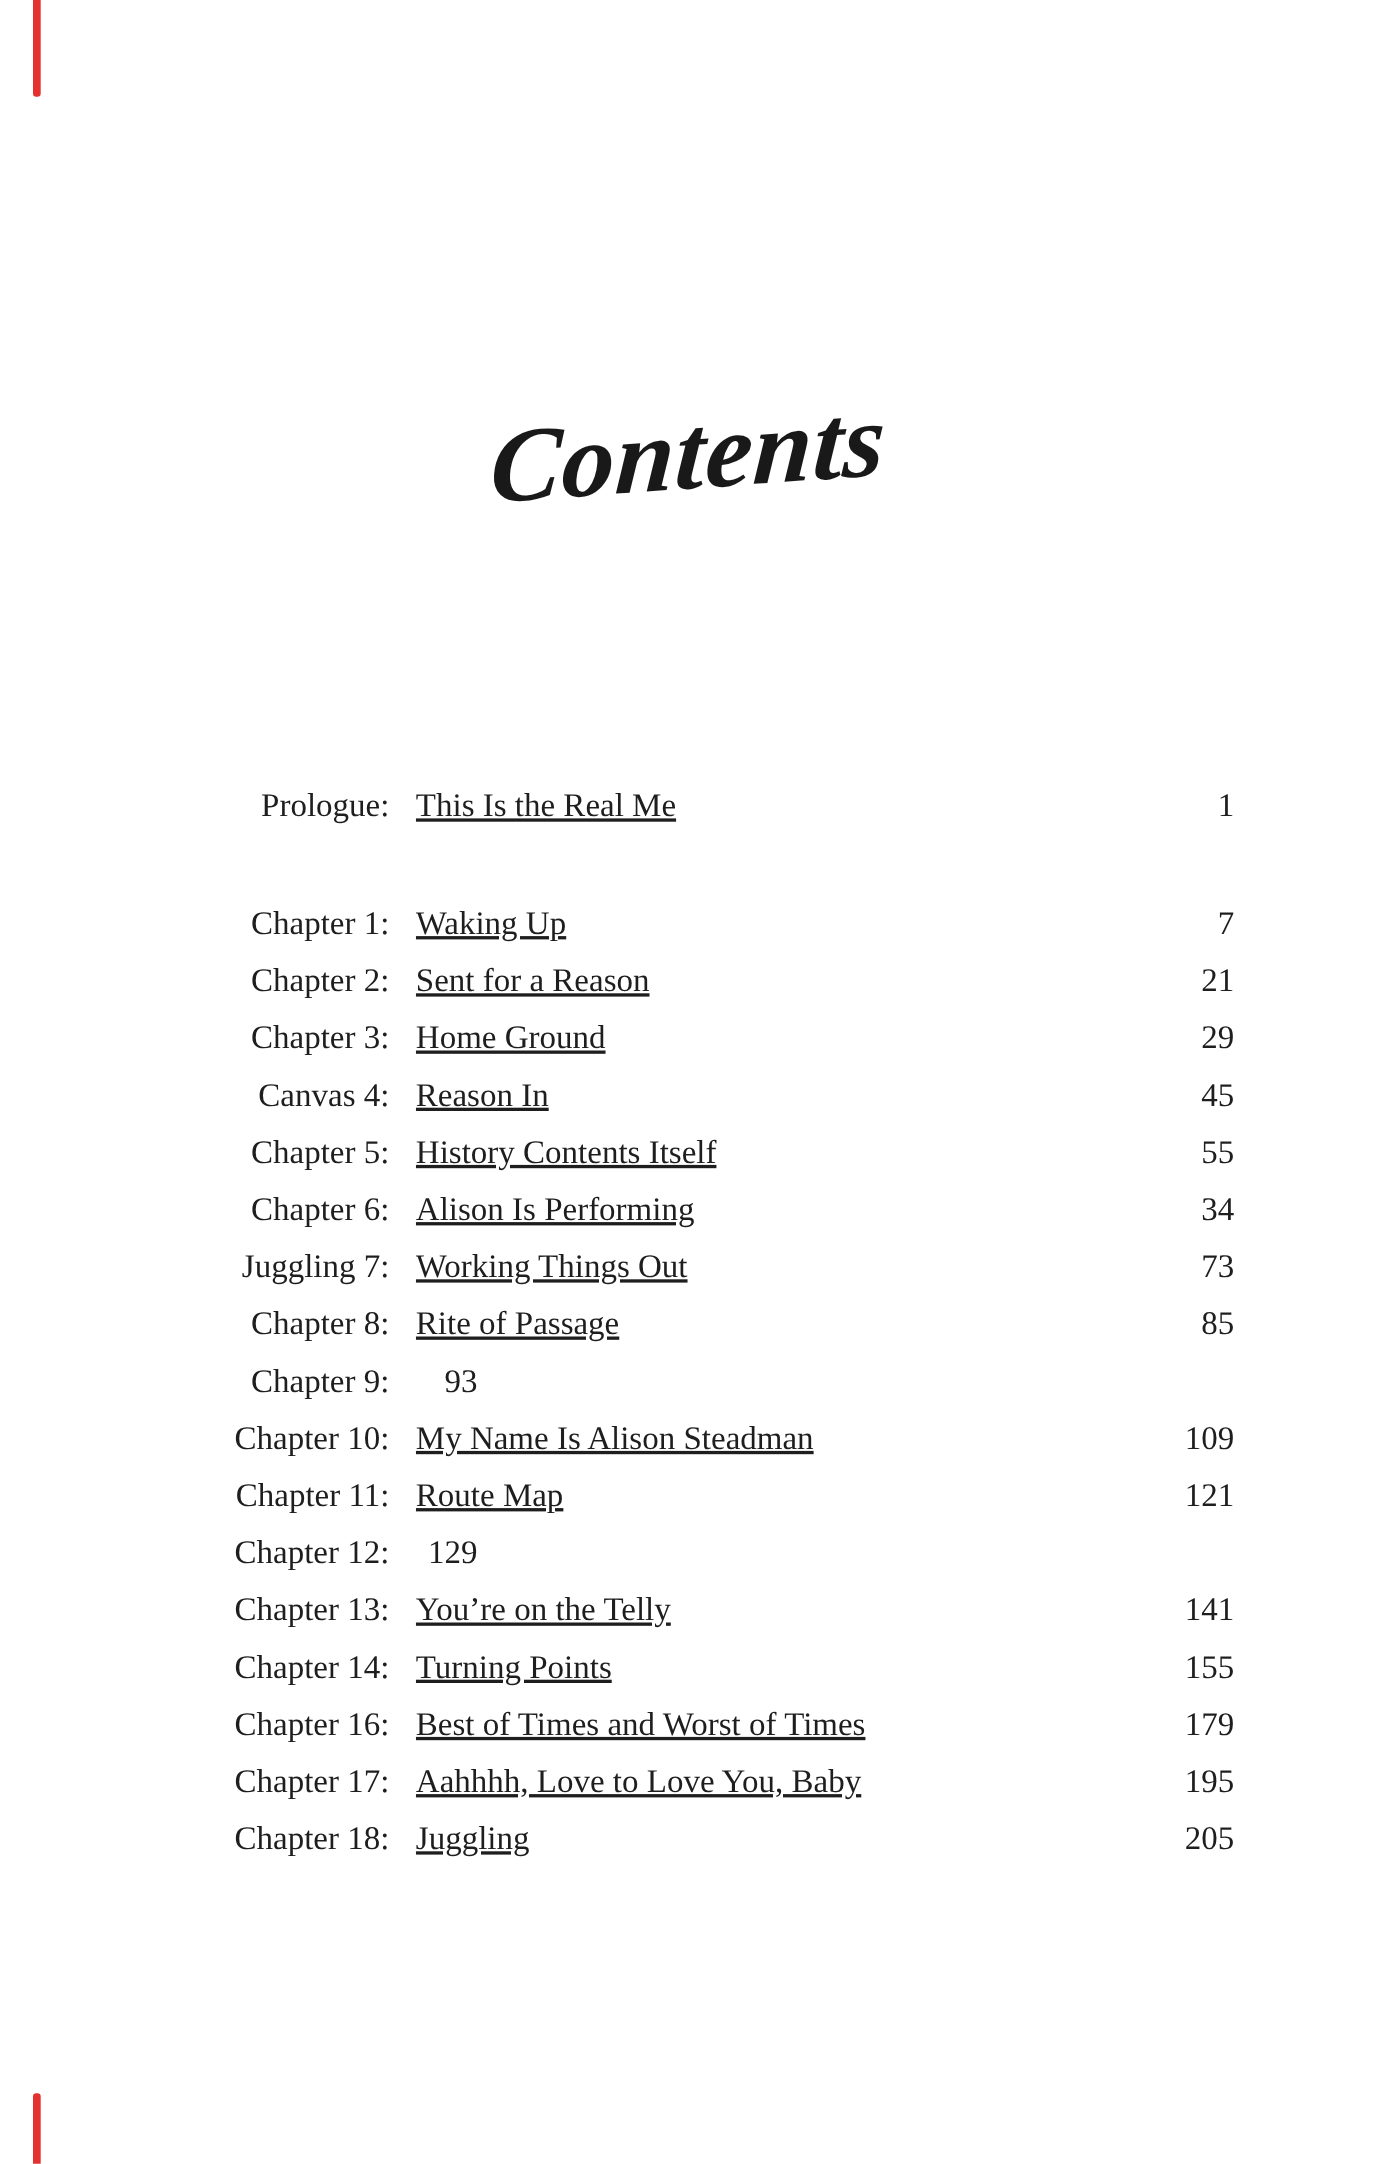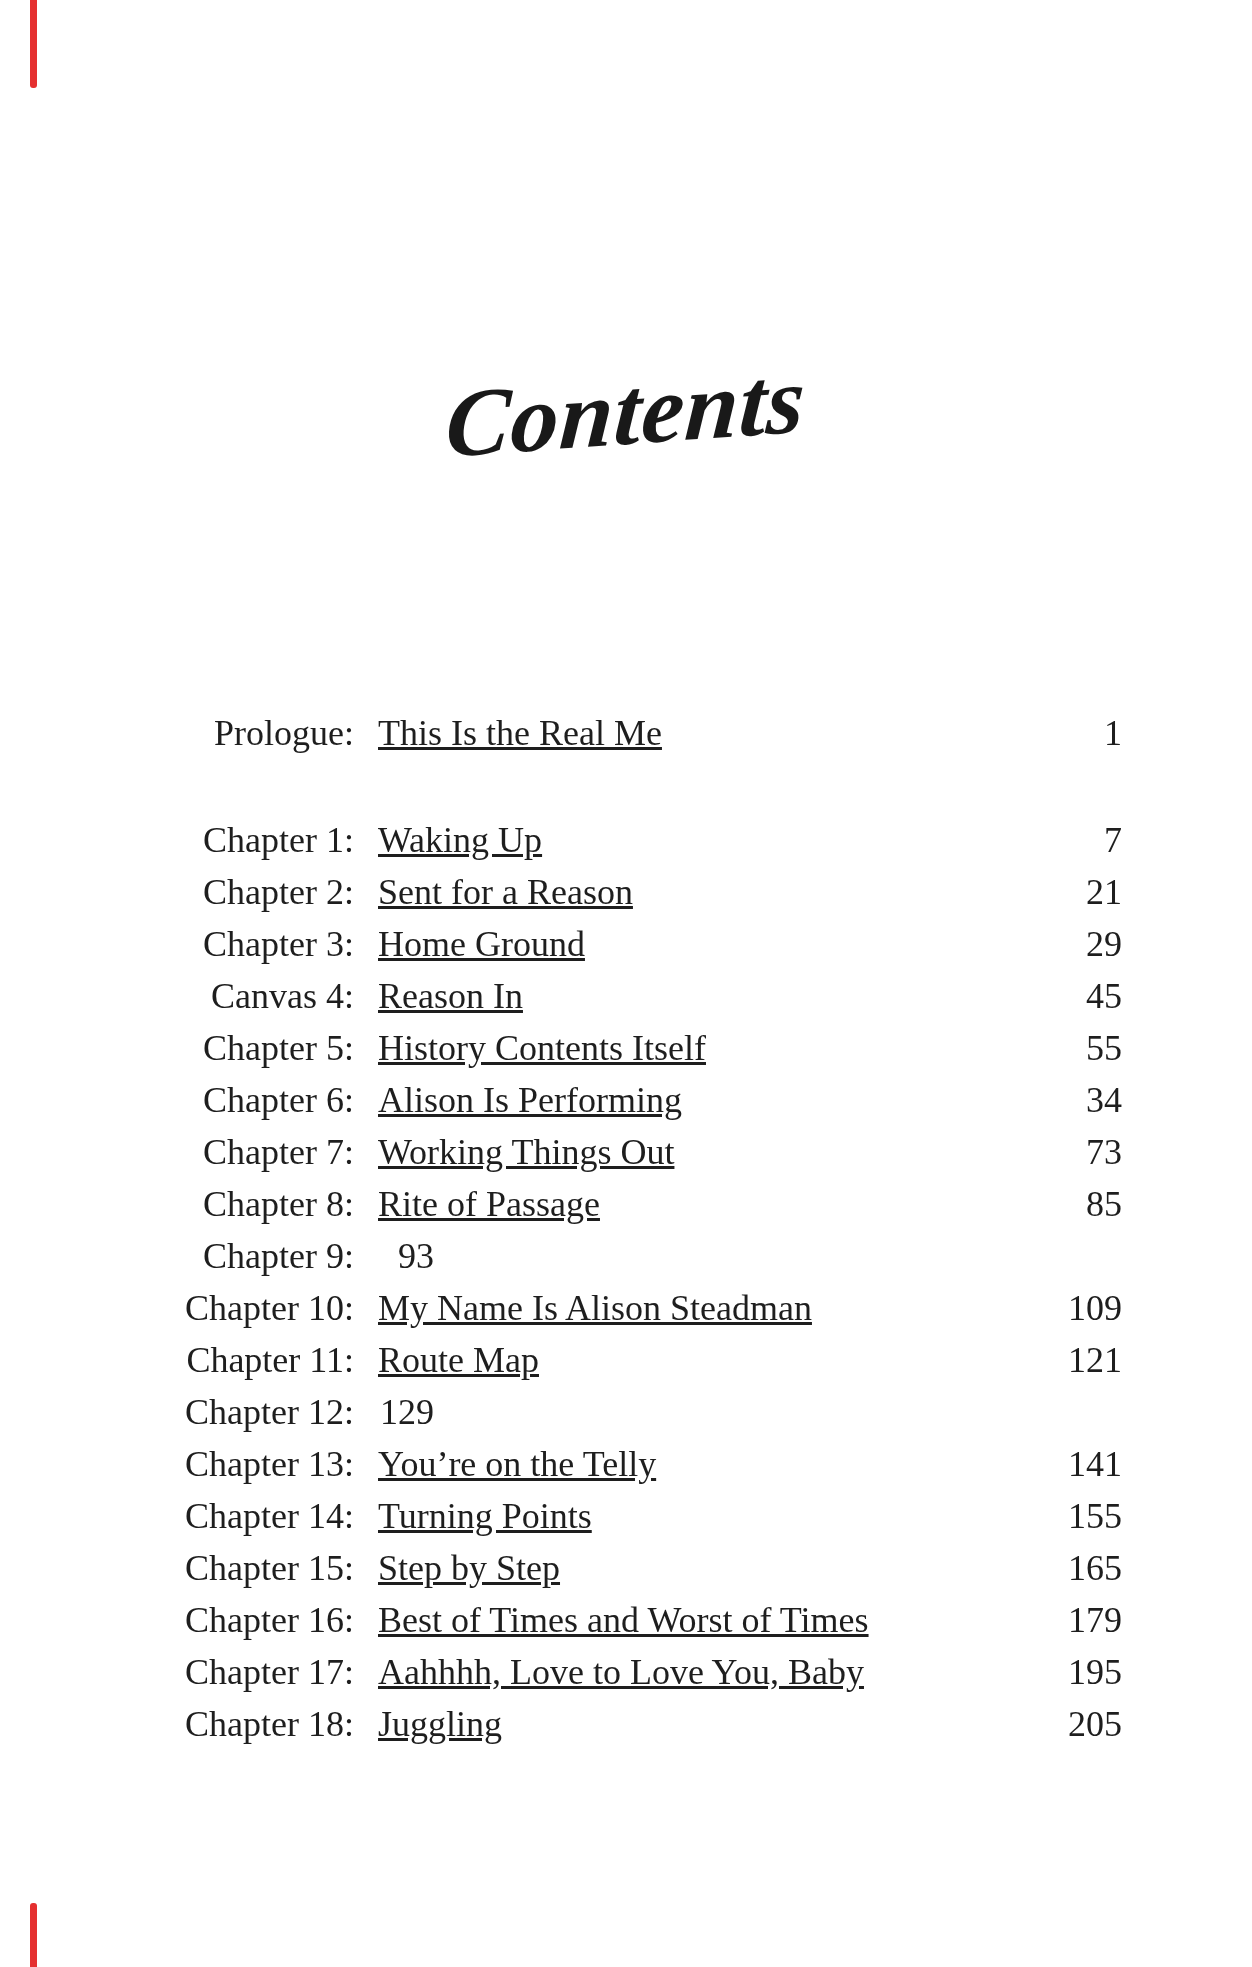--- a/index.html
+++ b/index.html
@@ -41,21 +41,21 @@
   .toc {
     position: absolute;
     left: 140px;
     top: 707px;
     width: 982px;
   }
   .toc-row {
     display: flex;
     align-items: center;
     height: 52px;
-    font-size: 36px;
+    font-size: 30px;
   }
   .toc-gap { height: 55px; }
   .toc-label {
     width: 214px;
     text-align: right;
     white-space: nowrap;
   }
   .toc-title {
     flex: 1;
     margin-left: 24px;
@@ -109,21 +109,21 @@
       <span class="toc-label">Chapter 5:</span>
       <span class="toc-title">History Contents Itself</span>
       <span class="toc-page">55</span>
     </div>
     <div class="toc-row">
       <span class="toc-label">Chapter 6:</span>
       <span class="toc-title">Alison Is Performing</span>
       <span class="toc-page">34</span>
     </div>
     <div class="toc-row">
-      <span class="toc-label">Chapter 7:</span>
+      <span class="toc-label">Juggling 7:</span>
       <span class="toc-title">Working Things Out</span>
       <span class="toc-page">73</span>
     </div>
     <div class="toc-row">
       <span class="toc-label">Chapter 8:</span>
       <span class="toc-title">Rite of Passage</span>
       <span class="toc-page">85</span>
     </div>
     <div class="toc-row">
       <span class="toc-label">Chapter 9:</span>
@@ -147,25 +147,20 @@
       <span class="toc-label">Chapter 13:</span>
       <span class="toc-title">You’re on the Telly</span>
       <span class="toc-page">141</span>
     </div>
     <div class="toc-row">
       <span class="toc-label">Chapter 14:</span>
       <span class="toc-title">Turning Points</span>
       <span class="toc-page">155</span>
     </div>
     <div class="toc-row">
-      <span class="toc-label">Chapter 15:</span>
-      <span class="toc-title">Step by Step</span>
-      <span class="toc-page">165</span>
-    </div>
-    <div class="toc-row">
       <span class="toc-label">Chapter 16:</span>
       <span class="toc-title">Best of Times and Worst of Times</span>
       <span class="toc-page">179</span>
     </div>
     <div class="toc-row">
       <span class="toc-label">Chapter 17:</span>
       <span class="toc-title">Aahhhh, Love to Love You, Baby</span>
       <span class="toc-page">195</span>
     </div>
     <div class="toc-row">

